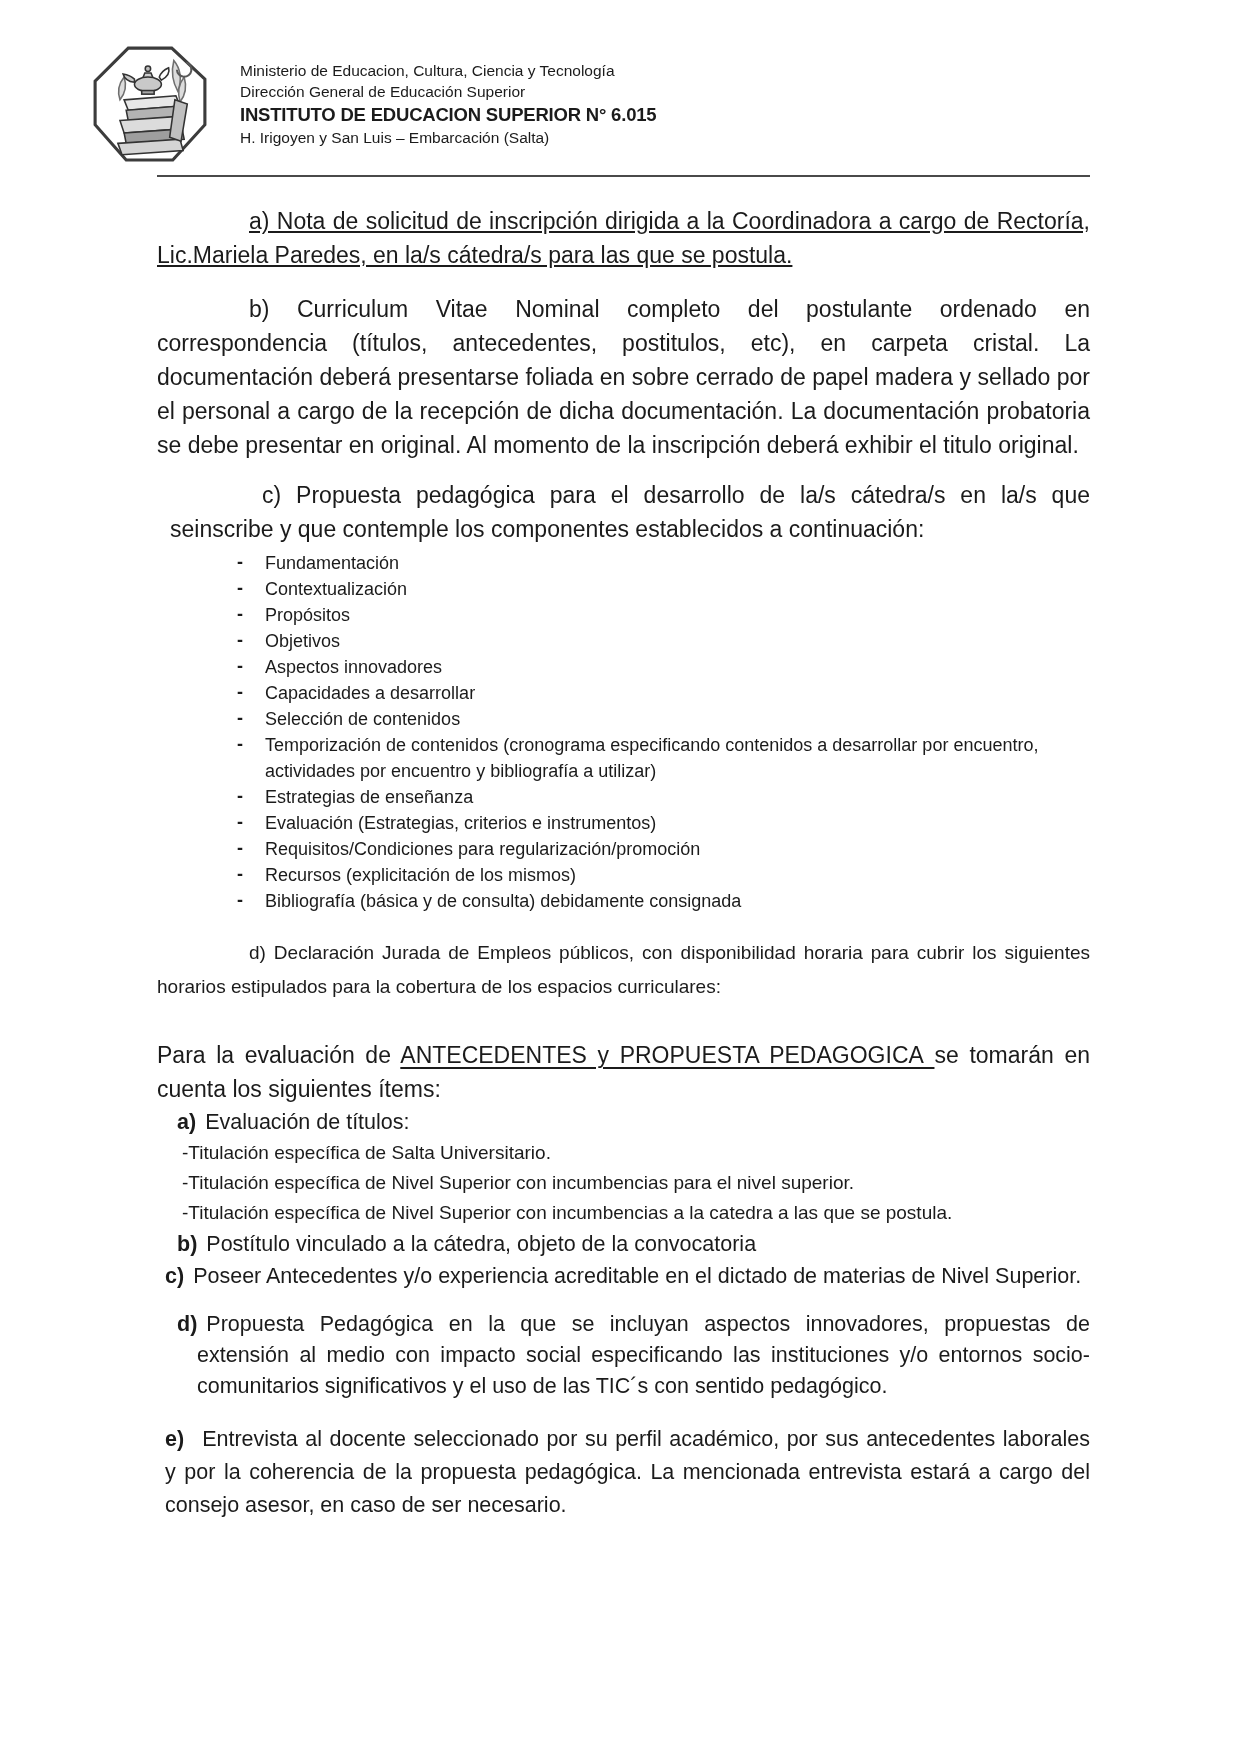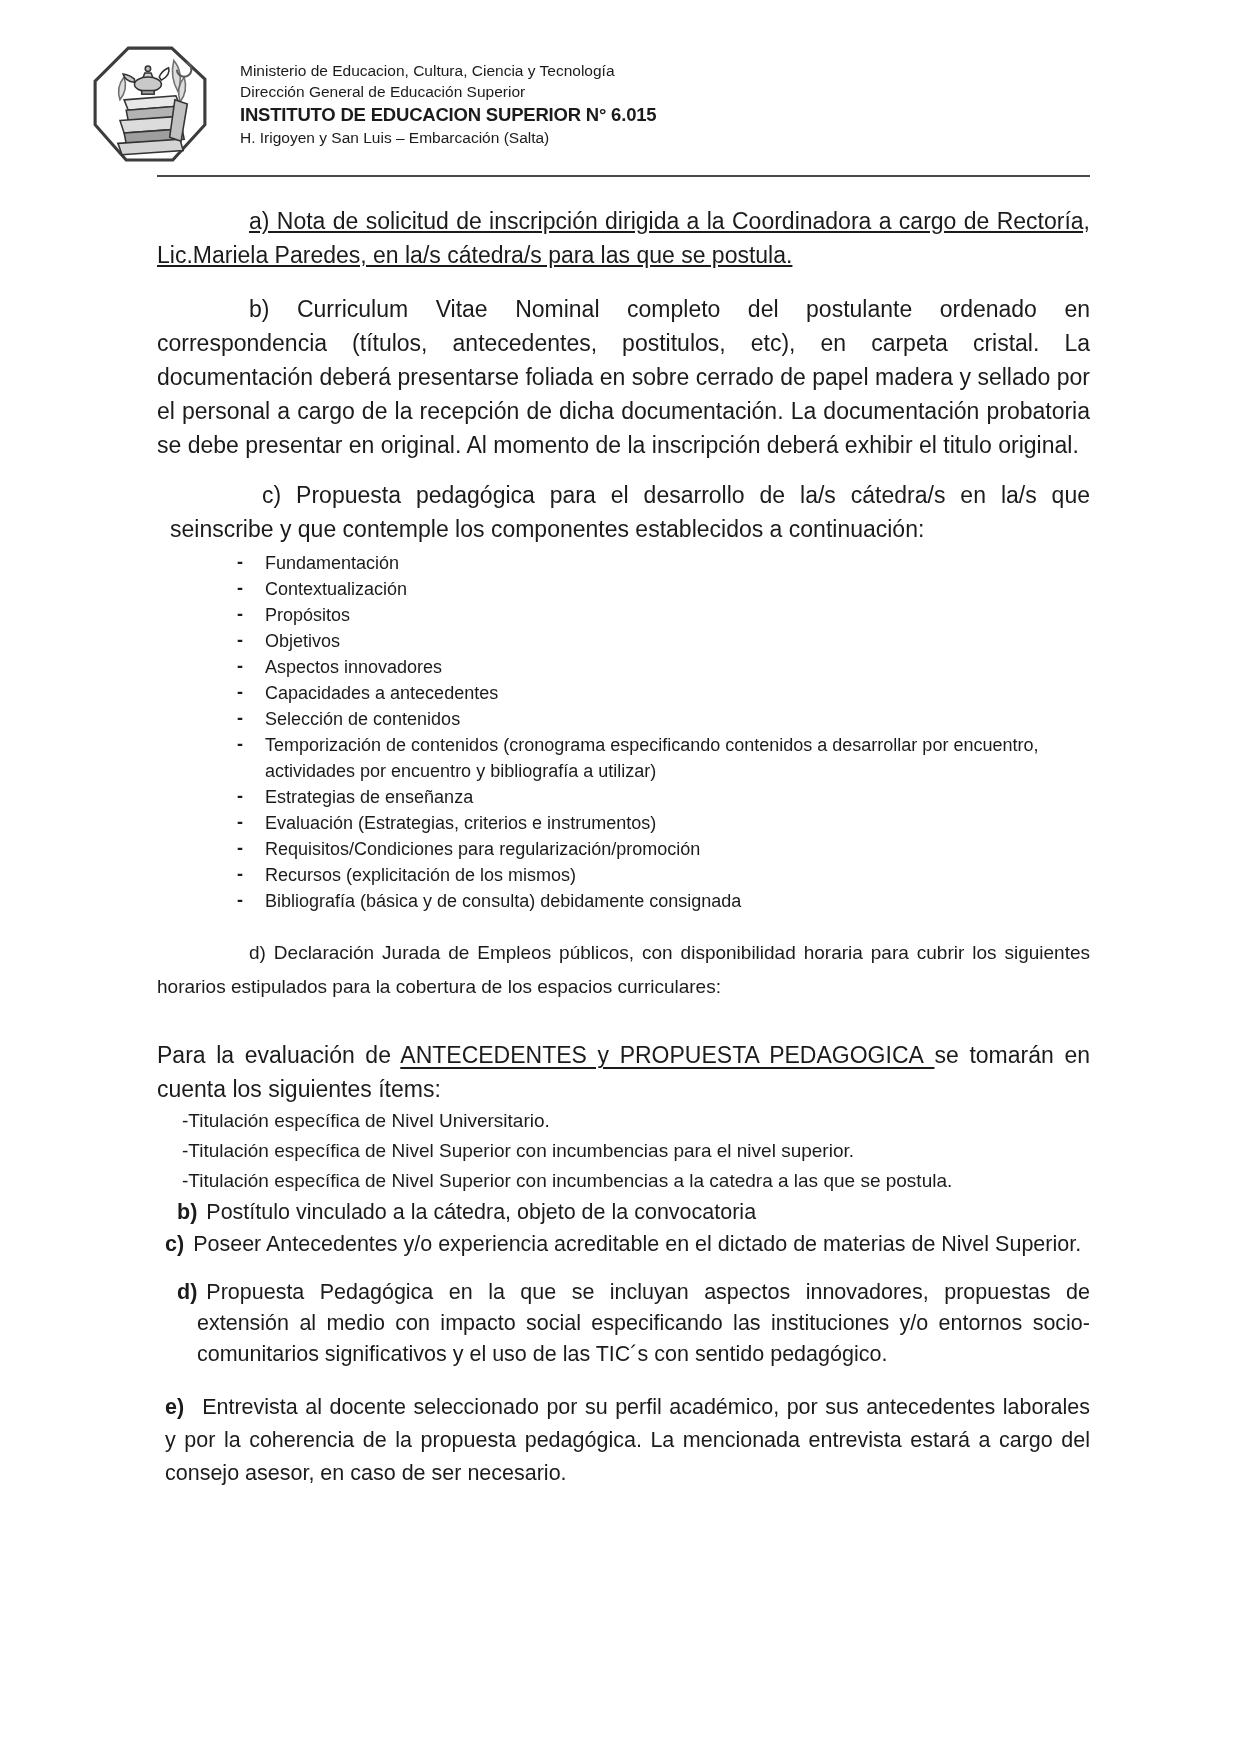--- a/index.html
+++ b/index.html
@@ -122,37 +122,38 @@
     <p class="para para-a">a) Nota de solicitud de inscripción dirigida a la Coordinadora a cargo de Rectoría, Lic.Mariela Paredes, en la/s cátedra/s para las que se postula.</p>
     <p class="para para-b">b) Curriculum Vitae Nominal completo del postulante ordenado en correspondencia (títulos, antecedentes, postitulos, etc), en carpeta cristal. La documentación deberá presentarse foliada en sobre cerrado de papel madera y sellado por el personal a cargo de la recepción de dicha documentación. La documentación probatoria se debe presentar en original. Al momento de la inscripción deberá exhibir el titulo original.</p>
     <p class="para para-c">c) Propuesta pedagógica para el desarrollo de la/s cátedra/s en la/s que seinscribe y que contemple los componentes establecidos a continuación:</p>
 
     <ul class="components">
       <li>Fundamentación</li>
       <li>Contextualización</li>
       <li>Propósitos</li>
       <li>Objetivos</li>
       <li>Aspectos innovadores</li>
-      <li>Capacidades a antecedentes</li>
+      <li>Capacidades a desarrollar</li>
       <li>Selección de contenidos</li>
       <li>Temporización de contenidos (cronograma especificando contenidos a desarrollar por encuentro, actividades por encuentro y bibliografía a utilizar)</li>
       <li>Estrategias de enseñanza</li>
       <li>Evaluación (Estrategias, criterios e instrumentos)</li>
       <li>Requisitos/Condiciones para regularización/promoción</li>
       <li>Recursos (explicitación de los mismos)</li>
       <li>Bibliografía (básica y de consulta) debidamente consignada</li>
     </ul>
 
     <p class="para-decl">d) Declaración Jurada de Empleos públicos, con disponibilidad horaria para cubrir los siguientes horarios estipulados para la cobertura de los espacios curriculares:</p>
 
     <p class="para-eval"><span></span><span>Para la evaluación de </span><span class="u">ANTECEDENTES y PROPUESTA PEDAGOGICA&nbsp;</span><span>se tomarán en cuenta los siguientes ítems:</span></p>
 
+    <div class="item-head"><span class="letter">a)</span><span class="sp"></span><span>Evaluación de títulos:</span></div>
 
     <div class="subitems">
-      <div>-Titulación específica de Nivel Universitario.</div>
+      <div>-Titulación específica de Salta Universitario.</div>
       <div>-Titulación específica de Nivel Superior con incumbencias para el nivel superior.</div>
       <div>-Titulación específica de Nivel Superior con incumbencias a la catedra a las que se postula.</div>
     </div>
 
     <div class="item-line"><span class="letter">b)</span><span class="sp"></span><span>Postítulo vinculado a la cátedra, objeto de la convocatoria</span></div>
 
     <div class="item-just"><span class="letter">c)</span><span class="sp"></span><span>Poseer Antecedentes y/o experiencia acreditable en el dictado de materias de Nivel Superior.</span></div>
 
     <div class="item-hang"><span class="letter">d)</span><span class="sp"></span><span>Propuesta Pedagógica en la que se incluyan aspectos innovadores, propuestas de extensión al medio con impacto social especificando las instituciones y/o entornos socio-comunitarios significativos y el uso de las TIC´s con sentido pedagógico.</span></div>
 

